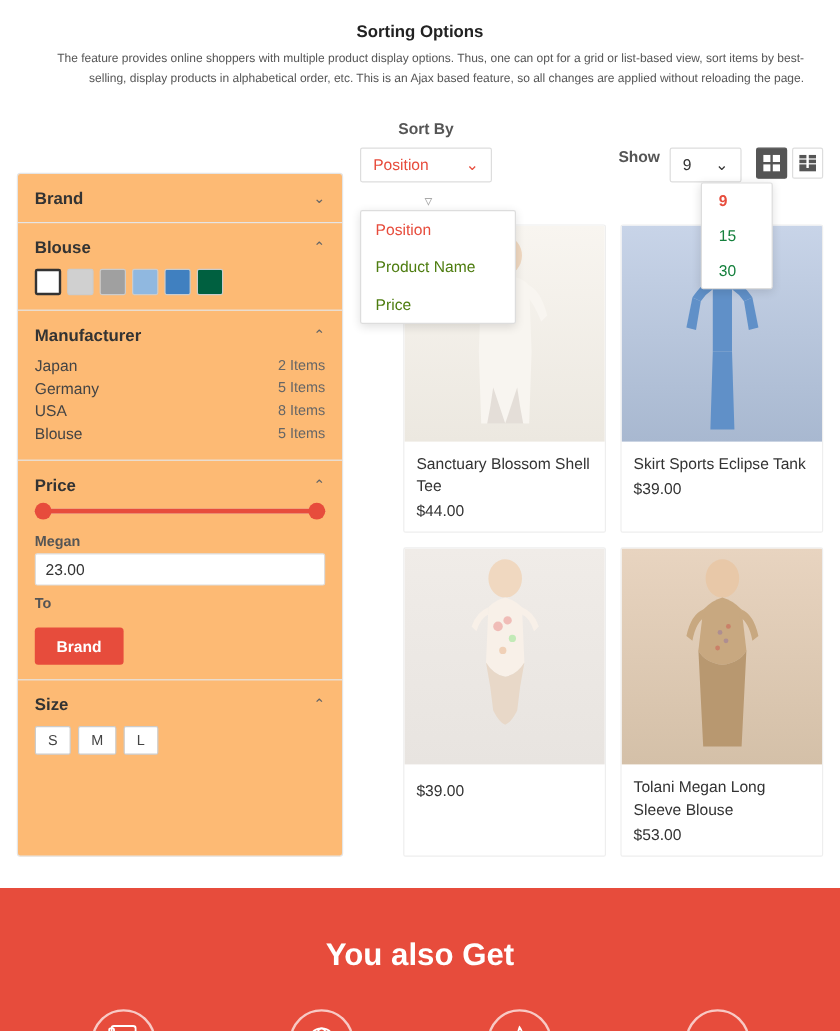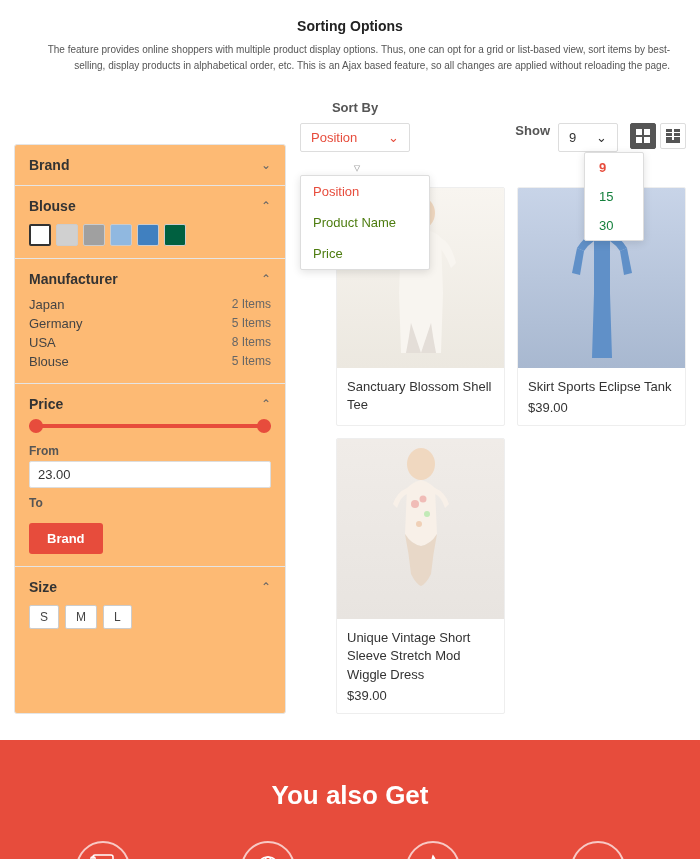--- a/index.html
+++ b/index.html
@@ -160,21 +160,21 @@
         <span class="chevron">⌃</span>
       </div>
       <div class="price-range">
         <div class="range-slider-track">
           <div class="range-slider-fill" style="left:0%;right:0%;"></div>
           <div class="range-thumb left"></div>
           <div class="range-thumb right"></div>
         </div>
         <div class="price-inputs">
           <div class="price-input-group">
-            <label>From</label>
+            <label>Megan</label>
             <input type="text" value="23.00" style="">
           </div>
           <div class="price-input-group">
             <label>To</label>
           </div>
         </div>
         <button class="filter-btn">Brand</button>
       </div>
     </div>
 
@@ -256,20 +256,21 @@
             <path d="M70 45 Q80 50 85 70 L80 75 Q72 55 65 52 Z" fill="#f8f5f0"></path>
             <circle cx="50" cy="65" r="3" fill="#e8a0a0" opacity="0.5"></circle>
             <circle cx="55" cy="72" r="2.5" fill="#e8a0a0" opacity="0.5"></circle>
             <circle cx="45" cy="70" r="2.5" fill="#e8a0a0" opacity="0.5"></circle>
             <path d="M35 160 Q38 145 40 130 Q45 145 50 160" fill="#d0c8c0" opacity="0.5"></path>
             <path d="M65 160 Q62 145 60 130 Q55 145 50 160" fill="#d0c8c0" opacity="0.5"></path>
           </svg>
         </div>
         <div class="product-info">
           <div class="product-name">Sanctuary Blossom Shell Tee</div>
+          <div class="product-price">$44.00</div>
         </div>
       </div>
 
       <div class="product-card">
         <div class="product-image prod-img-2">
           <svg width="100" height="170" viewBox="0 0 100 170" xmlns="http://www.w3.org/2000/svg">
             <ellipse cx="50" cy="20" rx="14" ry="16" fill="#f0d8c0"></ellipse>
             <path d="M50 36 Q40 38 34 44 Q28 50 25 55 L32 58 Q36 52 42 48 L42 100 L58 100 L58 48 Q64 52 68 58 L75 55 Q72 50 66 44 Q60 38 50 36 Z" fill="#6090c8"></path>
             <path d="M42 100 L40 165 L60 165 L58 100 Z" fill="#6090c8"></path>
             <path d="M25 55 L20 80 L28 82 L32 58 Z" fill="#6090c8"></path>
@@ -290,25 +291,43 @@
             <path d="M34 90 Q38 110 40 130 Q45 140 50 142 Q55 140 60 130 Q62 110 66 90 Q60 100 50 102 Q40 100 34 90 Z" fill="#e8d8c8"></path>
             <path d="M36 44 Q26 48 22 60 L26 64 Q30 52 36 50 Z" fill="#f8f0e8"></path>
             <path d="M64 44 Q74 48 78 60 L74 64 Q70 52 64 50 Z" fill="#f8f0e8"></path>
             <circle cx="44" cy="60" r="4" fill="#d44" opacity="0.3"></circle>
             <circle cx="56" cy="70" r="3" fill="#4d4" opacity="0.3"></circle>
             <circle cx="48" cy="80" r="3" fill="#d84" opacity="0.3"></circle>
             <circle cx="52" cy="55" r="3.5" fill="#d44" opacity="0.3"></circle>
           </svg>
         </div>
         <div class="product-info">
-          <div class="product-name">Unique Vintage Short Sleeve Stretch Mod Wiggle Dress</div>
           <div class="product-price">$39.00</div>
         </div>
       </div>
 
+      <div class="product-card">
+        <div class="product-image prod-img-4">
+          <svg width="100" height="170" viewBox="0 0 100 170" xmlns="http://www.w3.org/2000/svg">
+            <ellipse cx="50" cy="20" rx="14" ry="16" fill="#e8c8a8"></ellipse>
+            <path d="M34 46 Q42 38 50 36 Q58 38 66 46 L70 80 Q65 90 50 92 Q35 90 30 80 Z" fill="#c8a880"></path>
+            <path d="M30 80 Q32 120 34 160 L66 160 Q68 120 70 80 Q65 90 50 92 Q35 90 30 80 Z" fill="#b89870"></path>
+            <path d="M34 46 Q24 50 20 68 L25 72 Q28 56 36 52 Z" fill="#c8a880"></path>
+            <path d="M66 46 Q76 50 80 68 L75 72 Q72 56 64 52 Z" fill="#c8a880"></path>
+            <circle cx="48" cy="65" r="2" fill="#8866aa" opacity="0.4"></circle>
+            <circle cx="53" cy="72" r="2" fill="#8866aa" opacity="0.4"></circle>
+            <circle cx="46" cy="78" r="2" fill="#cc4444" opacity="0.4"></circle>
+            <circle cx="55" cy="60" r="2" fill="#cc4444" opacity="0.4"></circle>
+          </svg>
+        </div>
+        <div class="product-info">
+          <div class="product-name">Tolani Megan Long Sleeve Blouse</div>
+          <div class="product-price">$53.00</div>
+        </div>
+      </div>
 
     </div>
   </div>
 </div>
 
 <div class="footer-section">
   <h2 class="footer-title">You also Get</h2>
   <div class="footer-features">
 
     <div class="footer-feature">

